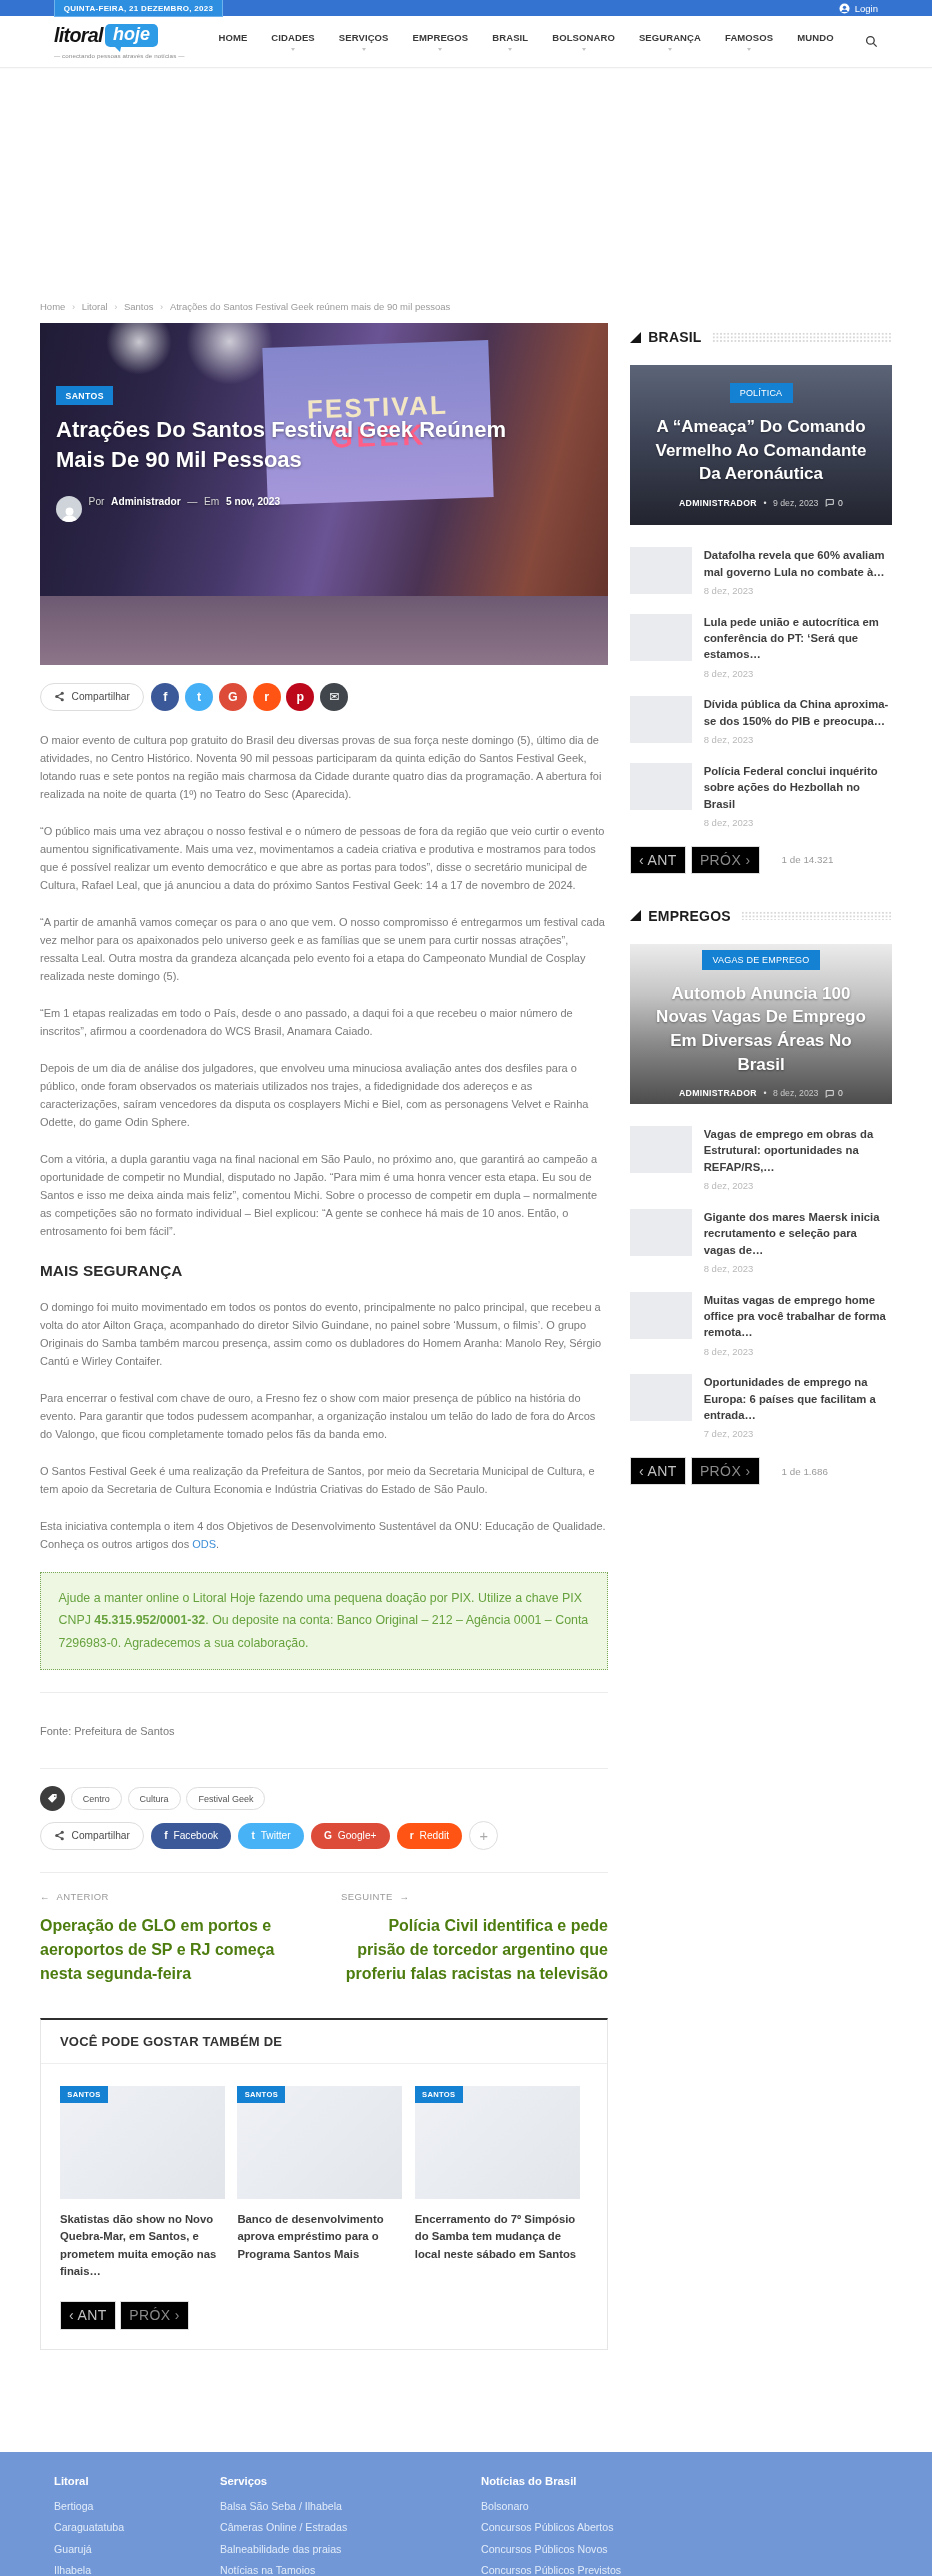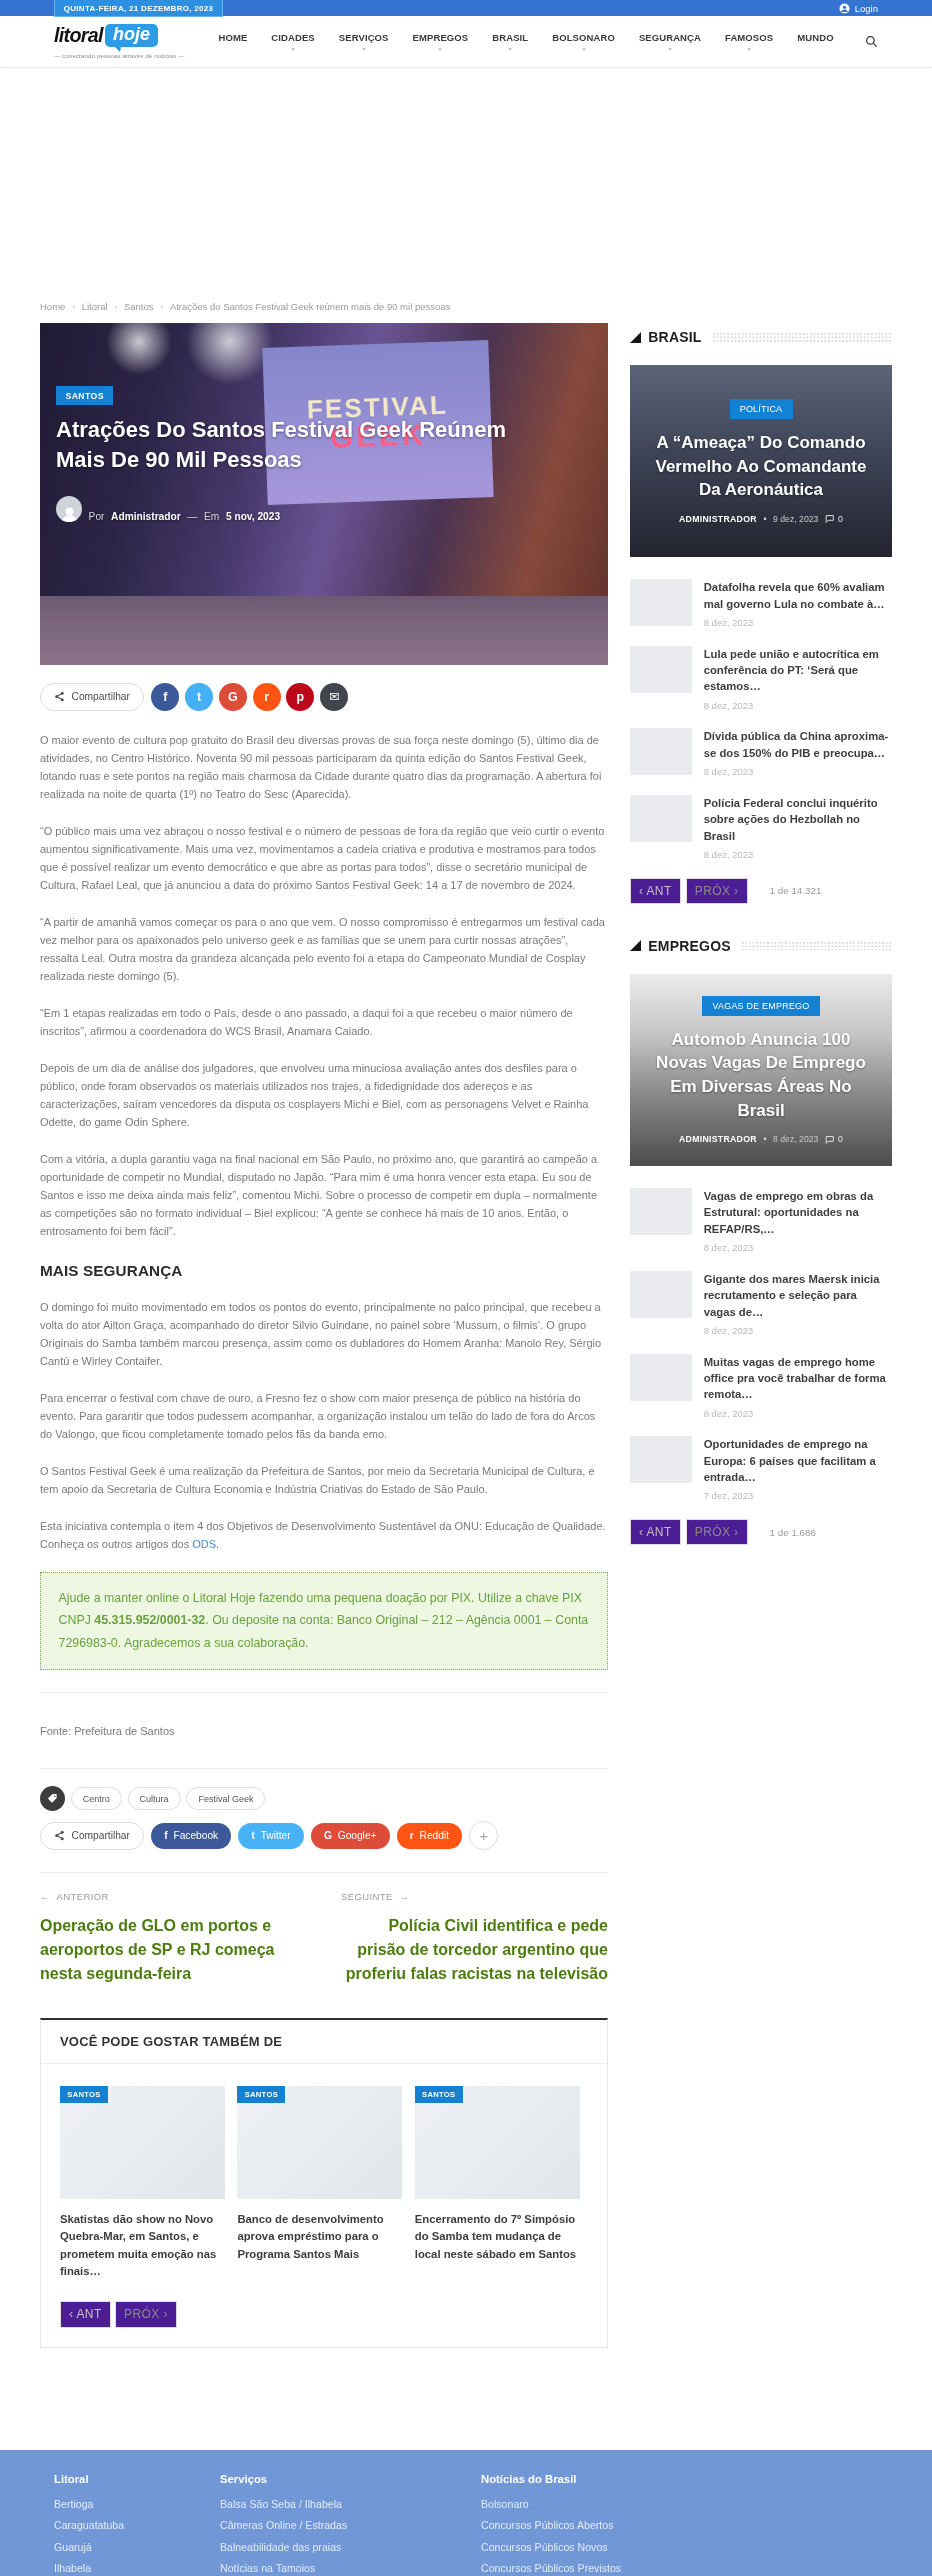--- a/index.html
+++ b/index.html
@@ -41,21 +41,21 @@
   
   .hero{position:relative;height:342px;overflow:hidden;background:
     linear-gradient(105deg,#201b35 0%,#2c2547 20%,#47396b 38%,#6b5494 52%,#4a3353 68%,#86493c 84%,#5e2f28 100%)}
   .hero-spot{position:absolute;width:66px;height:66px;border-radius:50%;background:radial-gradient(circle,rgba(255,255,255,.75),rgba(255,255,255,0) 70%)}
   .hero-screen{position:absolute;right:117px;top:20.4px;width:226px;height:157px;background:linear-gradient(180deg,#8486cc,#a697da);display:flex;flex-direction:column;align-items:center;justify-content:center;line-height:1.05;transform:rotate(-2deg)}
   .hero-screen .w1{font-size:26px;font-weight:bold;letter-spacing:2.2px;color:#f3e7c3}
   .hero-screen .w2{font-size:29px;font-weight:bold;letter-spacing:3.6px;color:#ff5f86}
   .hero-floor{position:absolute;left:0;right:0;bottom:0;height:69px;background:linear-gradient(180deg,#6d5a72,#8d7589)}
   .hero-badge{position:absolute;left:16px;top:63px;background:#1581d3;color:#fff;font-size:8.7px;font-weight:bold;letter-spacing:0.4px;padding:4.4px 9.5px;cursor:pointer}
   .hero-title{position:absolute;left:16px;top:92px;width:452px;color:#fff;font-size:22px;font-weight:bold;line-height:1.35;text-shadow:0 0.7px 2.9px rgba(0,0,0,.45)}
-  .hero-meta{position:absolute;left:16px;top:173px;display:flex;align-items:flex-end;gap:6.6px;font-size:10.2px;color:#d6d6d6;text-shadow:0 0.7px 2.2px rgba(0,0,0,.5)}
+  .hero-meta{position:absolute;left:16px;top:173px;display:flex;align-items:flex-start;gap:6.6px;font-size:10.2px;color:#d6d6d6;text-shadow:0 0.7px 2.2px rgba(0,0,0,.5)}
   .avatar{width:26px;height:26px;border-radius:50%;background:#cfd4da;display:flex;align-items:flex-end;justify-content:center;overflow:hidden}
   .hero-meta .author{color:#fff;font-weight:bold}
   .hero-meta .date{color:#fff;font-weight:bold}
 
   
   .share-row{display:flex;align-items:center;gap:7.3px;margin:17.5px 0 0}
   .share-pill{display:flex;align-items:center;gap:6.6px;border:0.7px solid #ddd;border-radius:15.3px;padding:7.3px 13px;font-size:10.2px;color:#4c4c4c;cursor:pointer;background:#fff}
   .sicon{width:28px;height:28px;border-radius:50%;color:#fff;display:flex;align-items:center;justify-content:center;font-size:12.4px;font-weight:bold;cursor:pointer}
 
   
@@ -87,30 +87,30 @@
 
   
   .related{border:0.7px solid #e6e6e6;border-top:2.2px solid #2f2f2f;margin-bottom:51px}
   .related-hd{padding:14px 19px;border-bottom:0.7px solid #eee;font-size:13px;font-weight:bold;color:#333;letter-spacing:0.2px}
   .cards{display:flex;gap:12.4px;padding:22px 19px 4.4px}
   .card{width:165px;cursor:pointer}
   .card-img{height:113px;background:linear-gradient(135deg,#eff1f5,#e2e6eb);position:relative}
   .card-badge{position:absolute;top:0;left:0;background:#1581d3;color:#fff;font-size:7.6px;font-weight:bold;padding:4.4px 7.3px;letter-spacing:0.3px}
   .card-title{margin-top:12.4px;font-size:11.3px;font-weight:bold;color:#3d3d3d;line-height:1.55}
   .related-pag{display:flex;gap:4.4px;padding:16px 19px 19px}
-  .pbtn{border:0.7px solid #ddd;font-size:12px;letter-spacing:0.4px;padding:5.1px 8px;color:#c2c2c2;background:#4c1d95;cursor:pointer}
+  .pbtn{border:0.7px solid #ddd;font-size:14px;letter-spacing:0.4px;padding:5.1px 8px;color:#c2c2c2;background:#000000;cursor:pointer}
   .pbtn.on{color:#8a8a8a}
 
   
   .sec-hd{display:flex;align-items:center;margin:34px 0 20.4px}
   .sec-hd:first-child{margin-top:34px}
   .tri{width:0;height:0;border-bottom:11px solid #151515;border-left:11px solid transparent;margin-right:7.3px}
   .sec-title{font-size:14px;font-weight:bold;color:#1e1e1e;letter-spacing:0.2px}
   .dots{flex:1;height:9.5px;margin-left:10.2px;background-image:radial-gradient(#d8d8d8 0.7px,transparent 0.9px);background-size:3.6px 3.6px;background-position:0 0}
-  .feat{position:relative;height:192px;margin-bottom:22px;cursor:pointer}
+  .feat{position:relative;height:160px;margin-bottom:22px;cursor:pointer}
   .feat.brasil{background:linear-gradient(180deg,#5c6478 0%,#3d4355 48%,#22242e 100%)}
   .feat.empregos{background:linear-gradient(180deg,#ececec 0%,#c4c4c4 32%,#8a8a8a 62%,#4c4c4c 100%)}
   .feat-inner{position:absolute;inset:0;display:flex;flex-direction:column;align-items:center;justify-content:center;text-align:center;padding:0 14.6px}
   .feat-badge{background:#1581d3;color:#fff;font-size:9px;padding:5.1px 10.2px;margin-bottom:11.7px;letter-spacing:0.2px}
   .feat-title{color:#fff;font-size:17px;font-weight:bold;line-height:1.4;text-shadow:0 0.7px 2.2px rgba(0,0,0,.4)}
   .feat-meta{margin-top:11.7px;display:flex;align-items:center;gap:6.6px;font-size:8.7px;color:#c9c9c9}
   .feat-meta .fa{color:#fff;font-weight:bold;letter-spacing:0.3px}
   .feat-meta .dot{color:#e0e0e0}
   .comments{display:flex;align-items:center;gap:3.6px;color:#e6e6e6}
   .sitem{display:flex;gap:11.7px;margin-bottom:17.5px;cursor:pointer}

